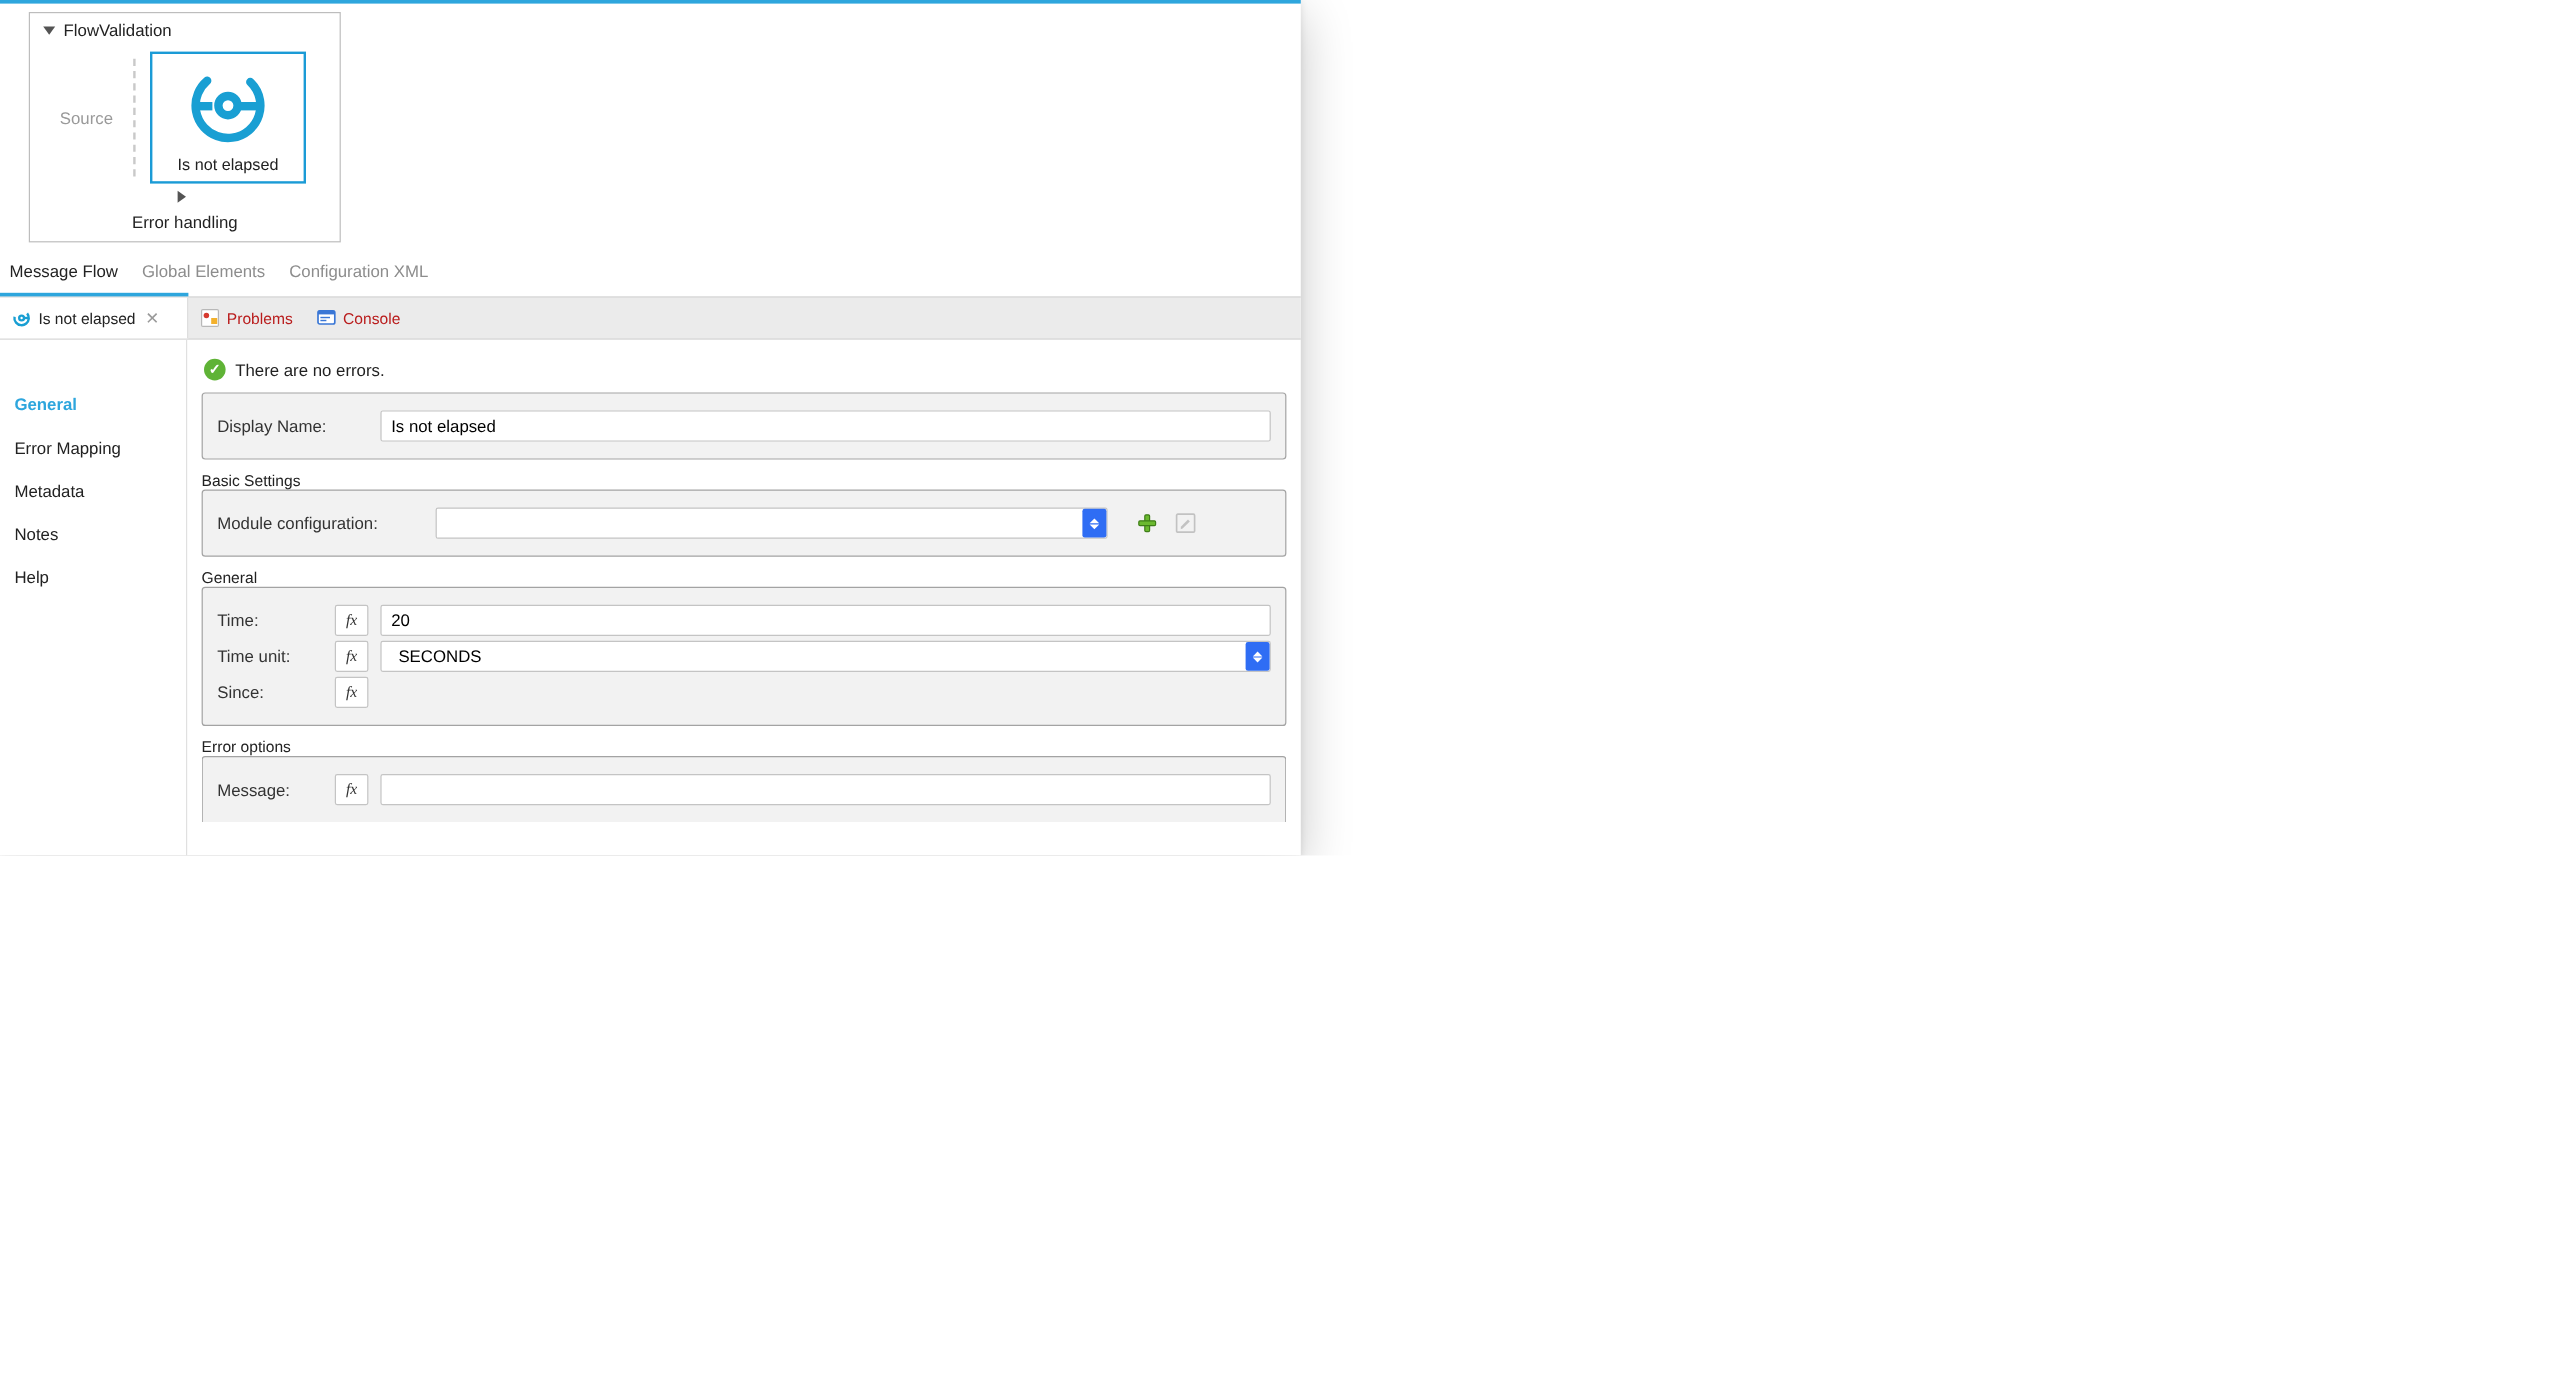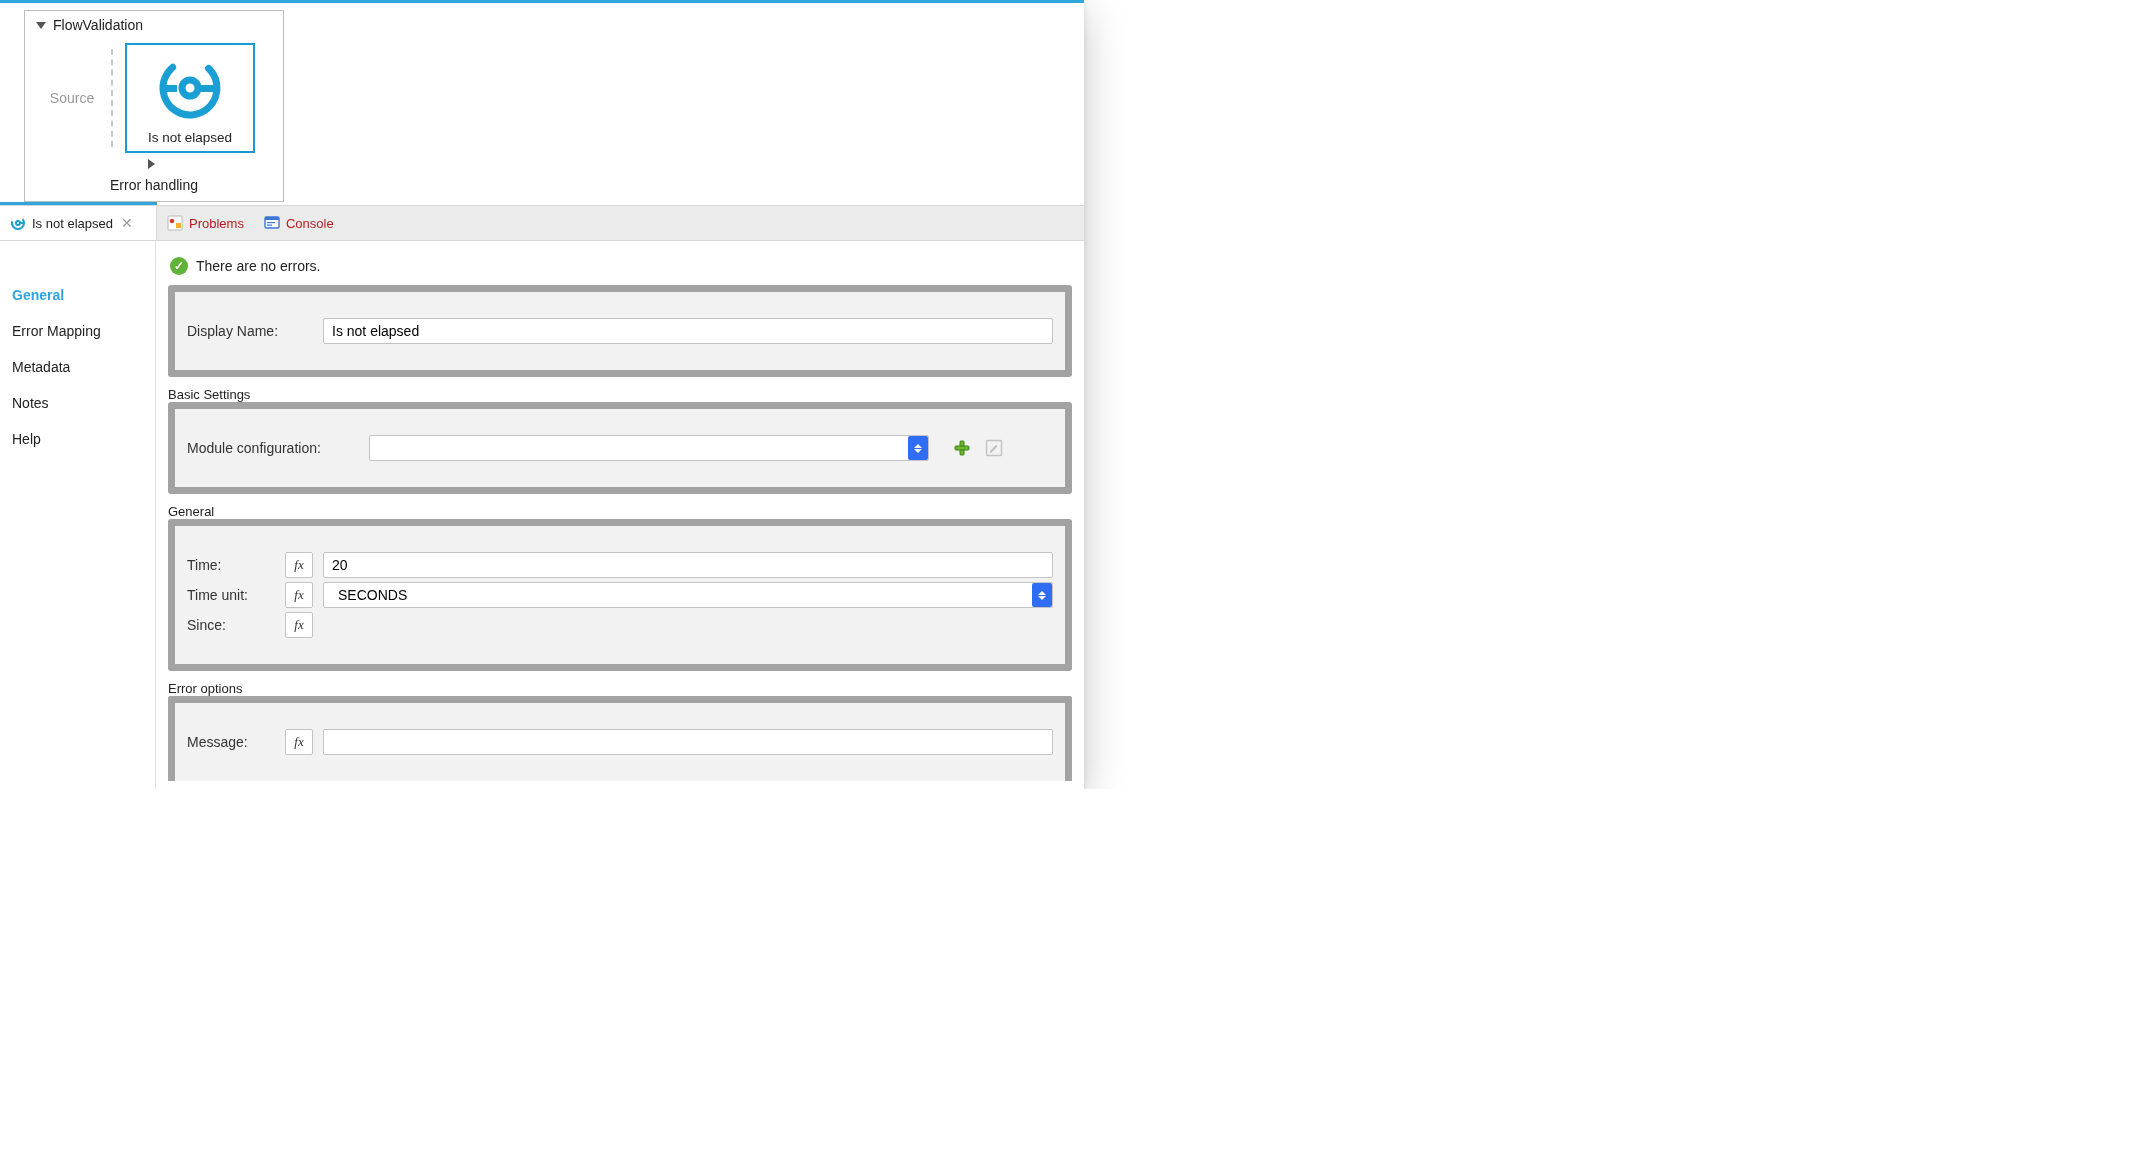--- a/index.html
+++ b/index.html
@@ -37,21 +37,21 @@
   
   .prop-area { display:flex; min-height:430px; }
   .prop-sidebar { width:156px; border-right:1px solid #e0e0e0; padding-top:36px; }
   .prop-sidebar .sitem { padding:10px 12px; font-size:14px; cursor:pointer; color:#222; }
   .prop-sidebar .sitem.active { color:#2ea6dd; font-weight:600; }
 
   .prop-main { flex:1; padding:12px 12px 8px 12px; }
   .status-row { display:flex; align-items:center; gap:8px; padding:4px 2px 10px 2px; font-size:14px; }
   .ok-badge { width:18px; height:18px; border-radius:50%; background:#5fb336; display:inline-flex; align-items:center; justify-content:center; color:#fff; font-size:12px; font-weight:bold; }
 
-  .panel { background:#f2f2f2; border:7px solid #a3a3a3; border-radius:3px; padding:22px 12px; margin-bottom:10px; }
+  .panel { background:#f2f2f2; border:1px solid #a3a3a3; border-radius:3px; padding:10px 12px; margin-bottom:10px; }
   .panel .row { display:flex; align-items:center; gap:10px; margin:4px 0; }
   .panel .row label { width:126px; font-size:14px; color:#333; }
   .panel .row.basic label { width:172px; }
 
   input[type=text].txt {
     flex:1; height:26px; border:1px solid #c4c4c4; background:#fff; padding:2px 8px; font-size:14px; border-radius:2px;
   }
   .select-wrap { position:relative; display:flex; align-items:center; }
   .select-wrap .txt { padding-right:26px; }
   .select-arrow {
@@ -113,20 +113,25 @@
       </div>
       <div class="err-sect">
         <span class="tw">
             <span class="tri-right"></span>
           </span>
         <span>Error handling</span>
       </div>
     </div>
   </div>
 
+  <div class="editor-tabs">
+    <span class="etab active">Message Flow</span>
+    <span class="etab">Global Elements</span>
+    <span class="etab">Configuration XML</span>
+  </div>
 
   <div class="view-divider"></div>
 
   <div class="views-tabbar">
     <div class="vtab active" style="width:157px;">
       <span class="vicon">
         <svg width="16" height="16" viewBox="0 0 16 16">
           <circle cx="8" cy="8" r="6" fill="none" stroke="#199fd3" stroke-width="2" stroke-dasharray="24 40" transform="rotate(-40 8 8)"></circle>
           <circle cx="8" cy="8" r="2" fill="#fff" stroke="#199fd3" stroke-width="2"></circle>
           <rect x="10" y="7" width="4" height="2" fill="#199fd3"></rect>

